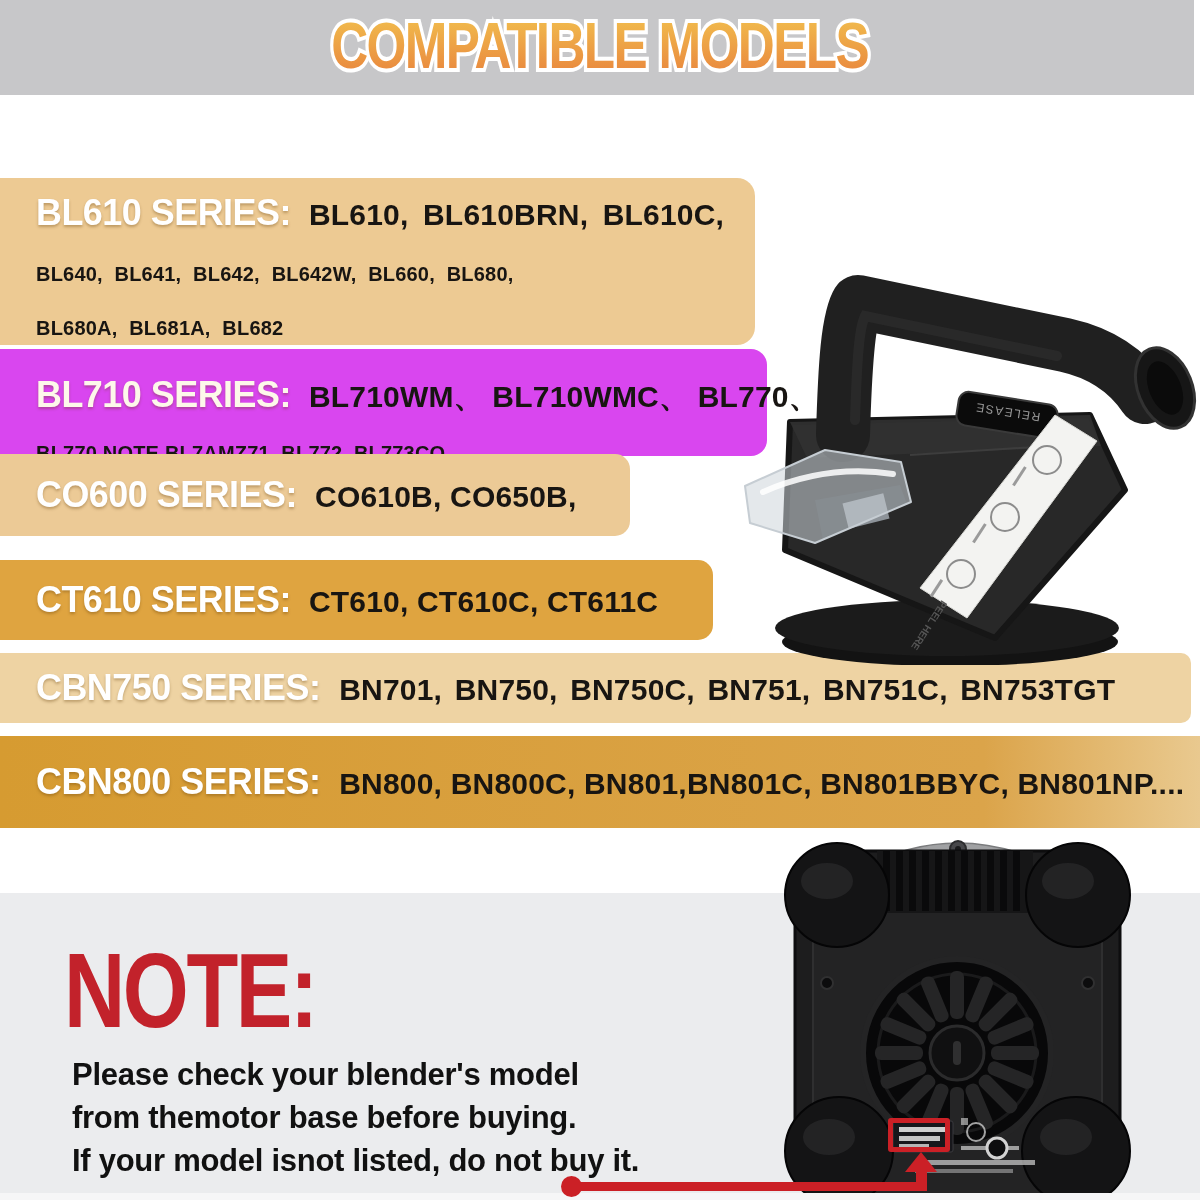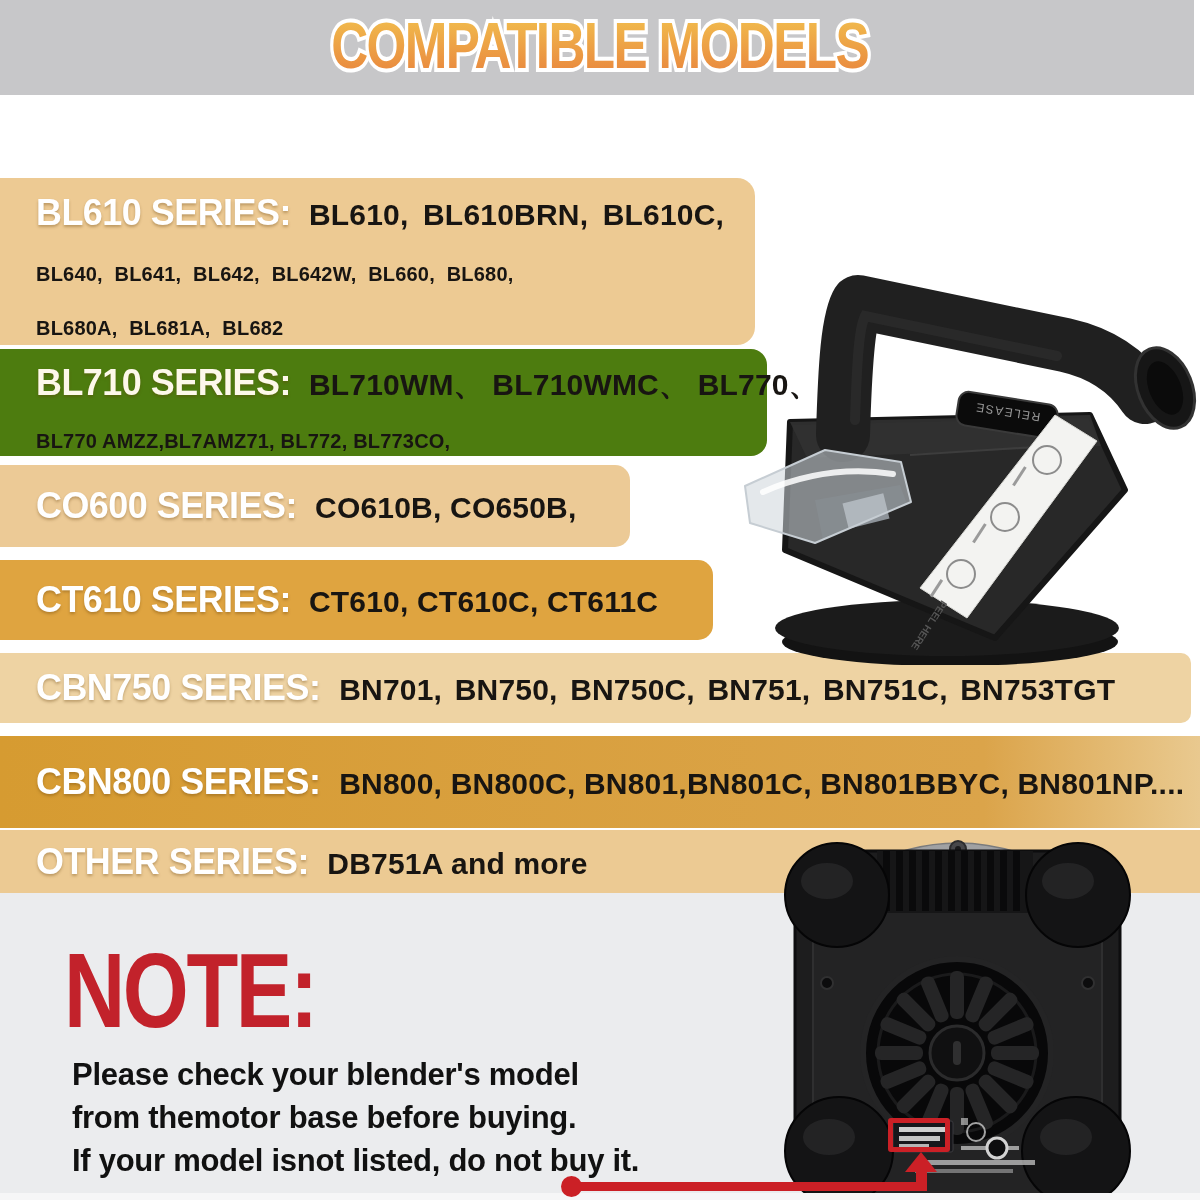--- a/index.html
+++ b/index.html
@@ -16,26 +16,26 @@
   .blabel{color:#ffffff;font-weight:bold;font-size:37px;letter-spacing:-0.5px;
           text-shadow:0 2px 3px rgba(96,60,8,0.35);display:inline-block;transform:scaleX(0.97);transform-origin:left center;}
   .bmodels{color:#181512;font-weight:bold;font-size:30px;margin-left:10px;letter-spacing:0.2px;}
   .bextra{color:#181512;font-weight:bold;font-size:20px;letter-spacing:0.2px;white-space:nowrap;}
 
   .band-bl610{top:178px;width:755px;height:167px;background:#edca93;border-radius:0 18px 18px 0;padding-top:8px;}
   .band-bl610 .bline{line-height:54px;}
   .band-bl610 .bextra{line-height:54px;word-spacing:6px;}
   .band-bl610 .bmodels{word-spacing:6px;}
 
-  .band-bl710{top:349px;width:767px;height:107px;background:#4d7c0f;border-radius:0 16px 16px 0;padding-top:8px;}
+  .band-bl710{top:349px;width:767px;height:107px;background:#d946ef;border-radius:0 16px 16px 0;padding-top:20px;}
   .band-bl710 .bline{line-height:52px;}
   .band-bl710 .bextra{line-height:50px;}
   .band-bl710 .blabel{color:#fdf8ea;}
 
-  .band-co600{top:465px;width:630px;height:82px;background:#ecca96;border-radius:0 15px 15px 0;
+  .band-co600{top:454px;width:630px;height:82px;background:#ecca96;border-radius:0 15px 15px 0;
               display:flex;align-items:center;}
   .band-ct610{top:560px;width:713px;height:80px;background:#dfa440;border-radius:0 15px 15px 0;
               display:flex;align-items:center;text-align:center;}
   .band-cbn750{top:653px;width:1191px;height:70px;background:#eed3a3;border-radius:0 10px 10px 0;
               display:flex;align-items:center;}
   .band-cbn750 .bmodels{word-spacing:4px;}
   .band-cbn800{top:736px;width:1200px;height:92px;
               background:linear-gradient(90deg,#d69b31 0%,#dba44a 82%,#e9c98f 100%);
               display:flex;align-items:center;}
   .band-other{top:830px;width:1200px;height:63px;background:#ecca93;display:flex;align-items:center;}
@@ -87,21 +87,21 @@
       <span class="blabel">BL610 SERIES:</span><span class="bmodels">BL610, BL610BRN, BL610C,</span>
     </div>
     <div class="bextra">BL640, BL641, BL642, BL642W, BL660, BL680,</div>
     <div class="bextra">BL680A, BL681A, BL682</div>
   </div>
 
   <div class="band band-bl710">
     <div class="bline">
       <span class="blabel">BL710 SERIES:</span><span class="bmodels">BL710WM、 BL710WMC、 BL770、</span>
     </div>
-    <div class="bextra">BL770 AMZZ,BL7AMZ71, BL772, BL773CO,</div>
+    <div class="bextra">BL770 NOTE,BL7AMZ71, BL772, BL773CO,</div>
   </div>
 
   <div class="band band-co600">
     <div class="bline">
       <span class="blabel">CO600 SERIES:</span><span class="bmodels">CO610B, CO650B,</span>
     </div>
   </div>
 
   <div class="band band-ct610">
     <div class="bline">
@@ -114,25 +114,20 @@
       <span class="blabel">CBN750 SERIES:</span><span class="bmodels">BN701, BN750, BN750C, BN751, BN751C, BN753TGT</span>
     </div>
   </div>
 
   <div class="band band-cbn800">
     <div class="bline">
       <span class="blabel">CBN800 SERIES:</span><span class="bmodels">BN800, BN800C, BN801,BN801C, BN801BBYC, BN801NP....</span>
     </div>
   </div>
 
-  <div class="band band-other">
-    <div class="bline">
-      <span class="blabel">OTHER SERIES:</span><span class="bmodels">DB751A and more</span>
-    </div>
-  </div>
 
   <div class="bottom-gray"></div>
   <div class="bottom-strip"></div>
 
   <div class="note-heading">NOTE:</div>
   <div class="note-line note-line-1">Please check your blender's model</div>
   <div class="note-line note-line-2">from themotor base before buying.</div>
   <div class="note-line note-line-3">If your model isnot listed, do not buy it.</div>
 
   <svg class="photo-top" width="505" height="415" viewBox="0 0 505 415">

